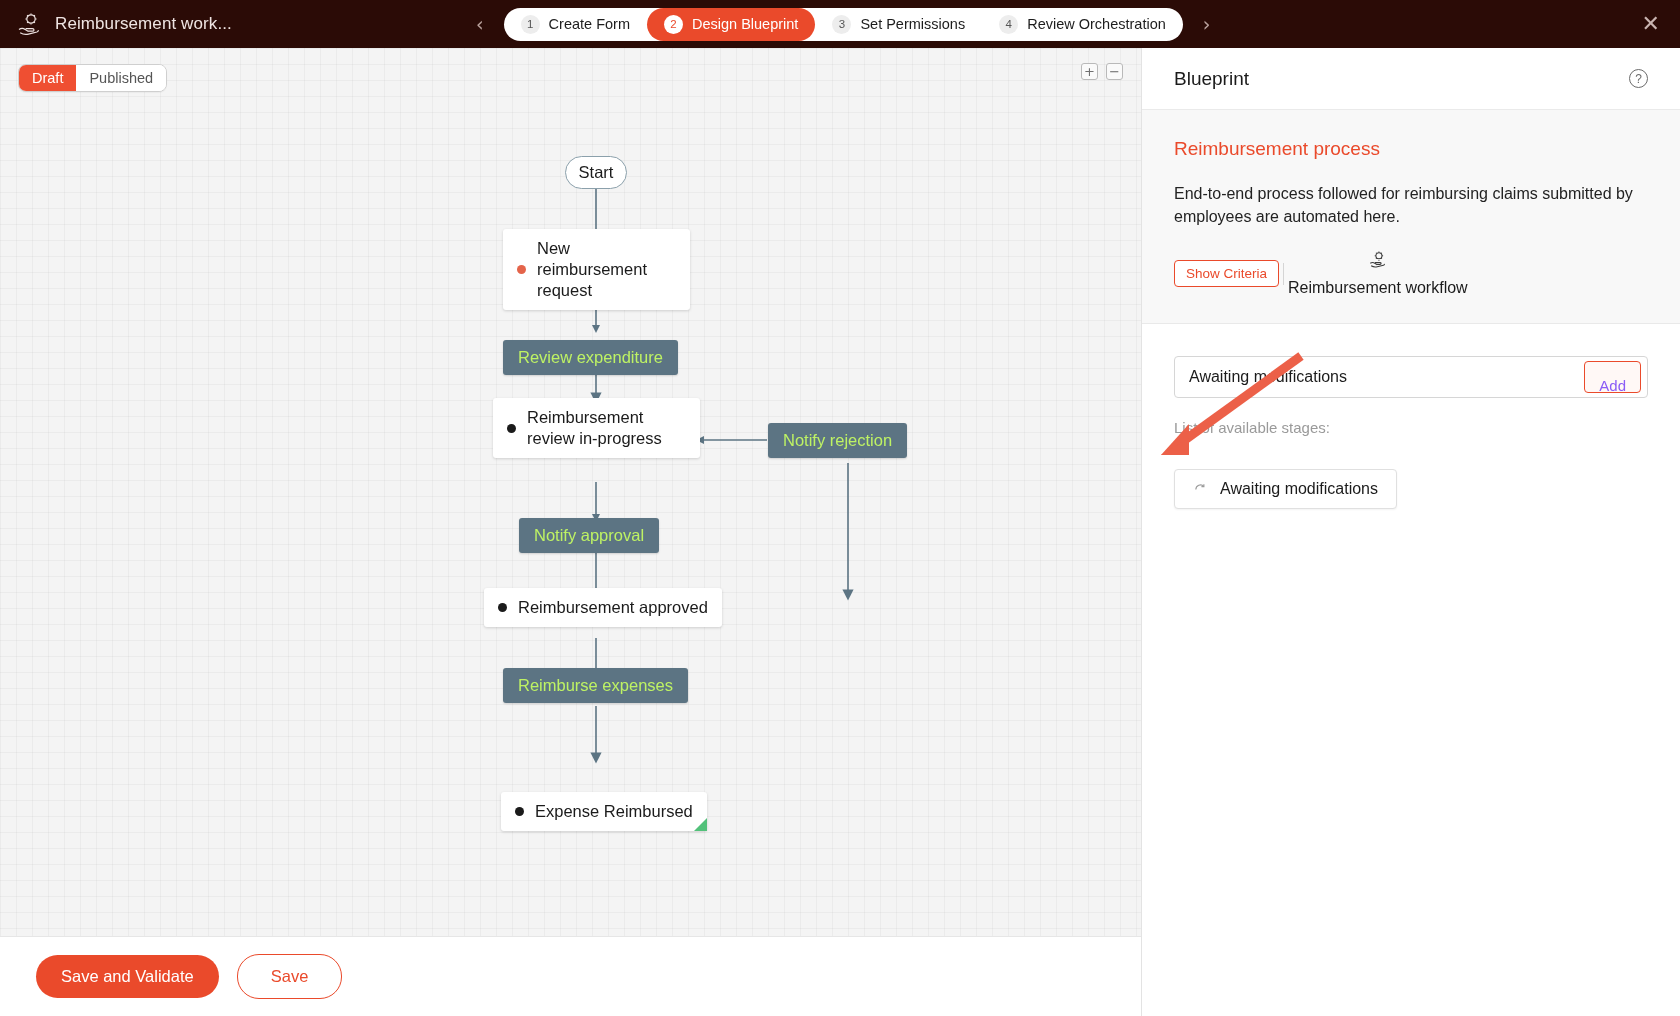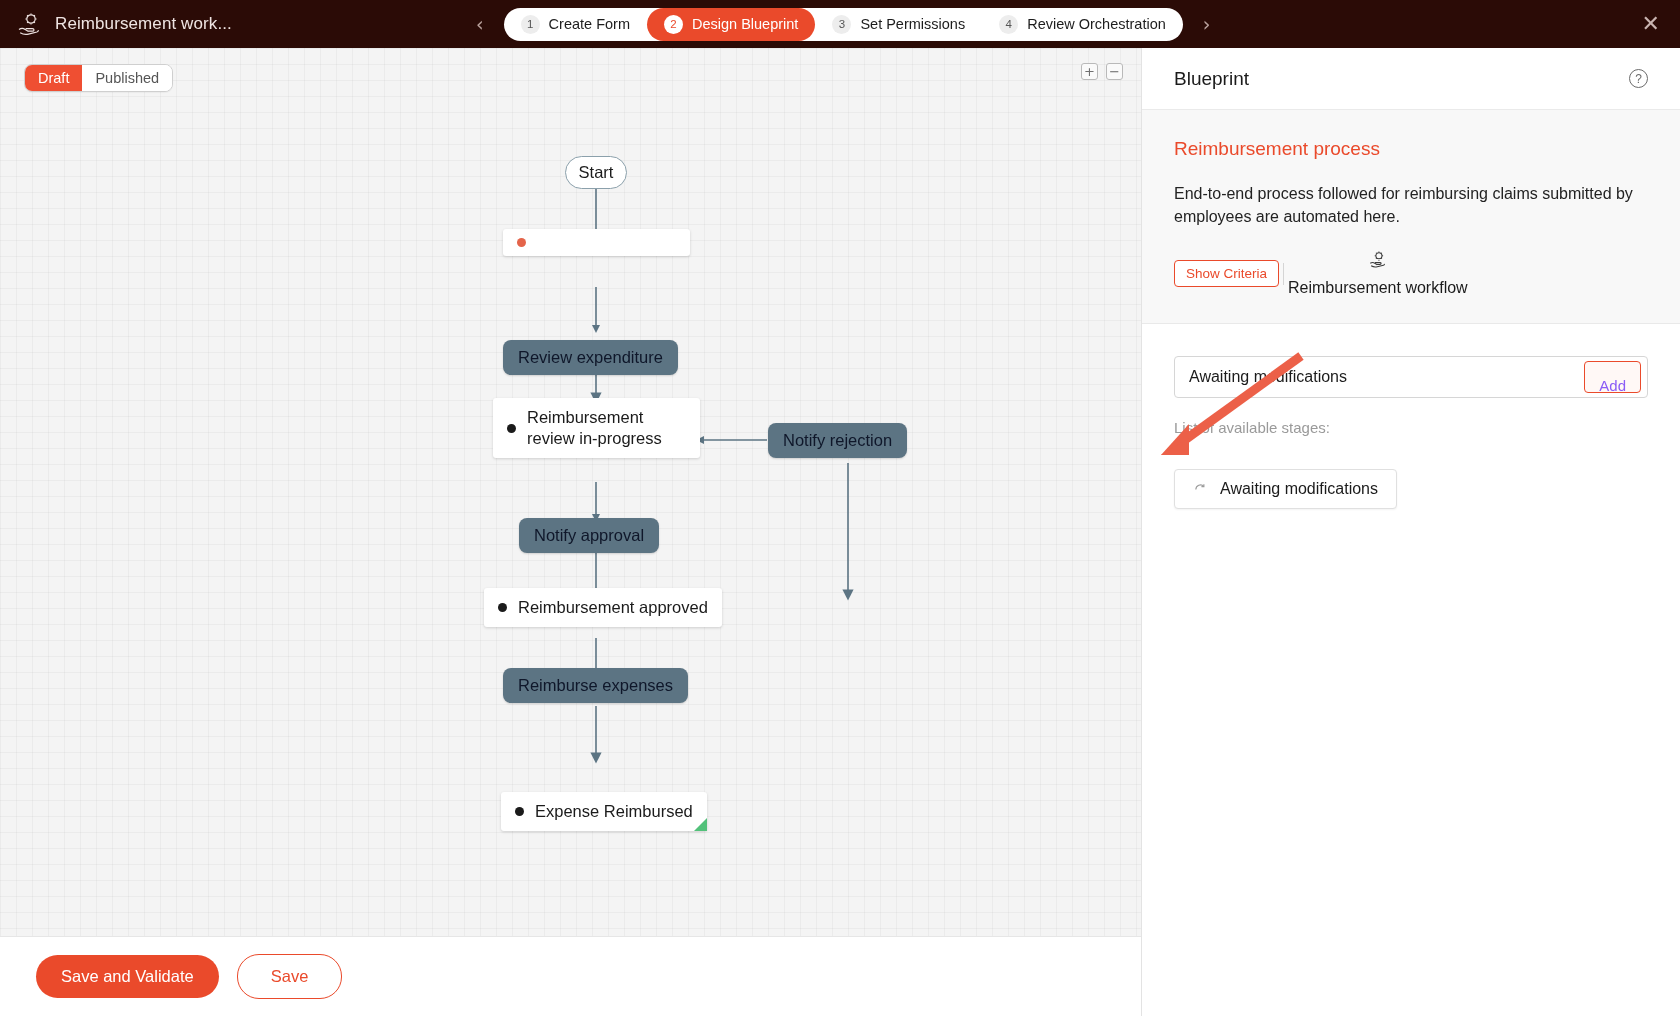--- a/index.html
+++ b/index.html
@@ -55,21 +55,21 @@
   .canvas {
     position: absolute; top: 48px; left: 0; width: 1141px; height: 968px;
     background-color: #f4f4f4;
     background-image:
       linear-gradient(to right, rgba(0,0,0,.035) 1px, transparent 1px),
       linear-gradient(to bottom, rgba(0,0,0,.035) 1px, transparent 1px);
     background-size: 16px 16px;
     overflow: hidden;
   }
   .state-toggle {
-    position: absolute; left: 24px; top: 16px; display: flex;
+    position: absolute; left: 18px; top: 16px; display: flex;
     border: 1px solid #cfcfcf; border-radius: 8px; overflow: hidden; background: #fff;
     box-shadow: 0 1px 1px rgba(0,0,0,.04);
   }
   .state-toggle div { font-size: 14.5px; padding: 5px 13px; cursor: pointer; }
   .state-toggle .on { background: #ef4f32; color: #fff; }
   .state-toggle .off { background: #fff; color: #555; }
 
   .zoom-ctrls { position: absolute; right: 18px; top: 15px; display: flex; gap: 8px; }
   .zoom-btn {
     width: 17px; height: 17px; border: 1px solid #b9b9b9; border-radius: 3px;
@@ -88,22 +88,22 @@
   .node.start {
     border: 1px solid #8ba0ab; border-radius: 17px; box-shadow: none;
     padding: 5px 20px; background: #fff; justify-content: center;
   }
   .node .green-corner {
     position: absolute; right: 0; bottom: 0; width: 0; height: 0;
     border-style: solid; border-width: 0 0 13px 13px;
     border-color: transparent transparent #52c17a transparent;
   }
   .tbox {
-    position: absolute; background: #5c7483; color: #0f172a;
-    border-radius: 8px; font-size: 16.5px; padding: 8px 15px;
+    position: absolute; background: #5c7483; color: #bef264;
+    border-radius: 3px; font-size: 16.5px; padding: 8px 15px;
     box-shadow: 0 1px 2px rgba(0,0,0,.15); white-space: nowrap;
   }
   .flow-svg { position: absolute; left: 0; top: 0; width: 1141px; height: 968px; pointer-events: none; }
 
   .bottom-bar {
     position: absolute; left: 0; bottom: 0; width: 1141px; height: 80px;
     background: #ffffff; border-top: 1px solid #e6e6e6;
     display: flex; align-items: center; gap: 18px; padding-left: 36px;
   }
   .btn-primary {
@@ -257,20 +257,21 @@
 
       <line x1="596" y1="658" x2="596" y2="710" stroke="#5c7483" stroke-width="1.6" marker-end="url(#ar)"></line>
     </svg>
 
     <div class="node start" style="left:565px; top:108px; width:62px;">
       <span>Start</span>
     </div>
 
     <div class="node" style="left:503px; top:181px; width:187px;">
       <span class="dot" style="background:#e4644a;"></span>
+      <span>New reimbursement request</span>
     </div>
 
     <div class="tbox" style="left:503px; top:292px;">
       <span>Review expenditure</span>
     </div>
 
     <div class="node" style="left:493px; top:350px; width:207px;">
       <span class="dot" style="background:#1b1b1b;"></span>
       <span>Reimbursement review in-progress</span>
     </div>

